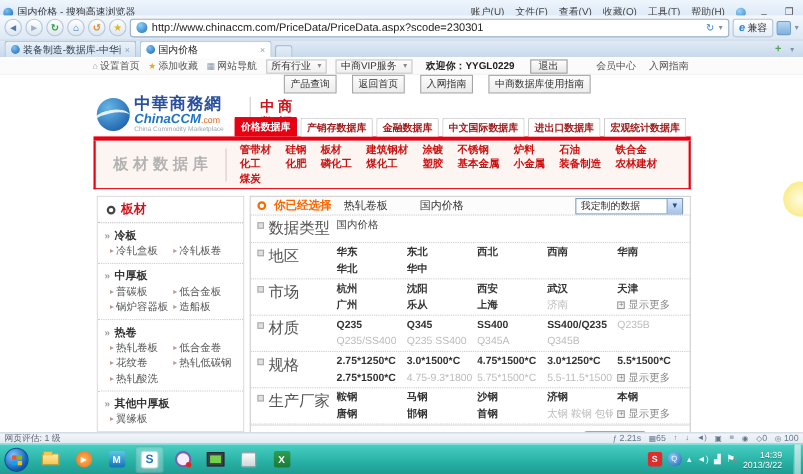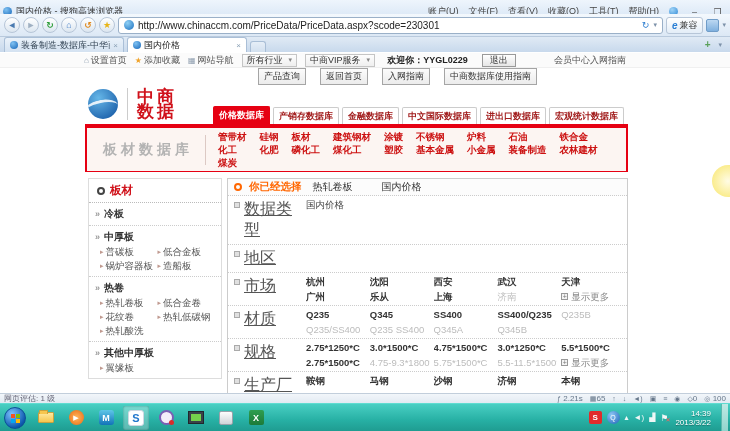--- a/index.html
+++ b/index.html
@@ -66,39 +66,39 @@
     padding-left:84px; gap:8px; background:#fbfbfb; border-bottom:1px solid #f0f0f0; }
   .util-link { display:flex; align-items:center; gap:2px; }
   .ut-ic { color:#8a9aac; font-size:8px; }
   .ut-star { color:#f0a32a; font-size:8px; }
   .util-dd { border:1px solid #c5c5c5; background:linear-gradient(#fdfdfd,#efefef); height:13px;
     display:flex; align-items:center; gap:6px; padding:0 4px; color:#333; }
   .util-dd .caret { color:#888; font-size:7px; }
   .welcome { font-weight:bold; color:#222; margin-left:4px; }
   .logout-btn { border:1px solid #9a9a9a; background:linear-gradient(#fff,#e6e6e6); height:13px;
     padding:0 7px; display:flex; align-items:center; color:#333; margin-left:6px; }
-  .util-right { margin-left:auto; margin-right:104px; display:flex; color:#555; }
+  .util-right { margin-left:auto; margin-right:104px; display:flex; gap:12px; color:#555; }
 
   .quicknav { height:15px; display:flex; gap:14px; padding-left:258px; align-items:flex-start; }
   .qbtn { border:1px solid #a5a5a5; background:linear-gradient(#fcfcfc,#ececec);
     font-size:9px; color:#333; padding:1px 5px; white-space:nowrap; }
 
   .logobar { height:41px; position:relative; display:flex; align-items:center; padding-left:88px; }
   .logo-globe { width:30px; height:30px; border-radius:50%; position:relative; overflow:hidden; flex:none;
     background:radial-gradient(circle at 35% 30%,#66b7e8,#0d4f9e); }
   .logo-globe::after { content:""; position:absolute; width:36px; height:16px; border-radius:50%;
     border-top:3px solid rgba(255,255,255,.85); top:11px; left:-5px; transform:rotate(-12deg); }
   .logo-text { margin-left:4px; line-height:1; }
   .logo-zh { font-size:15px; font-weight:bold; color:#29519c; letter-spacing:1px; }
   .logo-en-row { display:flex; align-items:baseline; }
   .logo-en { font-size:12px; font-weight:bold; font-style:italic; color:#1f74c4; }
   .logo-en-suffix { font-size:8px; color:#e2691b; }
   .logo-tagline { font-size:7px; color:#9aa6b0; transform:scale(.85); transform-origin:left; white-space:nowrap; }
   .logo-divider { width:1px; height:32px; background:#ccc; margin:0 9px; }
-  .brand { color:#d0121b; font-weight:bold; font-size:17px; line-height:15px; letter-spacing:3px; }
+  .brand { color:#d0121b; font-weight:bold; font-size:13px; line-height:15px; letter-spacing:3px; }
   .site-nav { position:absolute; right:106px; bottom:0; display:flex; align-items:flex-end; }
   .snav { height:17px; display:flex; align-items:center; padding:0 5px; font-size:9px; font-weight:bold;
     color:#a21d1d; background:#fff; border:1px solid #ccc; border-bottom:none;
     margin-left:3px; border-radius:2px 2px 0 0; white-space:nowrap; }
   .snav.active { background:#e60012; color:#fff; border-color:#e60012; height:18px; }
 
   .redbar { margin-left:85px; width:543px; height:4px; background:#e60012; }
   .banner { margin-left:85px; width:543px; height:44px; background:#fcf5f2;
     border-left:2px solid #e60012; border-right:2px solid #e60012; border-bottom:1px solid #e60012;
     display:flex; align-items:center; }
@@ -131,21 +131,21 @@
   .mp-selected { font-size:10px; color:#333; margin-left:4px; white-space:nowrap; }
   .mp-selected + .mp-selected { margin-left:22px; }
   .mp-dropdown { margin-left:auto; width:98px; height:15px; border:1px solid #7f9db9;
     display:flex; align-items:center; background:#fff; }
   .mp-dd-label { flex:1; font-size:9px; color:#333; padding-left:4px; white-space:nowrap; }
   .mp-dd-btn { width:14px; height:100%; background:linear-gradient(#dce9fb,#a8c4ea);
     border-left:1px solid #7f9db9; color:#1d4e89; font-size:7px;
     display:flex; align-items:center; justify-content:center; }
 
   .sel-row { display:flex; padding:3px 6px 3px; border-bottom:1px dotted #ccc; }
-  .sel-label { width:72px; flex:none; display:flex; gap:4px; align-items:flex-start; font-size:16px; color:#555;text-decoration:underline; }
+  .sel-label { width:72px; flex:none; display:flex; gap:4px; align-items:flex-start; font-size:14px; color:#555; }
   .sq-icon { width:6px; height:6px; background:#e0e0e0; border:1px solid #aaa; margin-top:3px; flex:none; }
   .sel-cells { flex:1; display:grid; grid-template-columns:repeat(5,1fr); row-gap:4px; column-gap:4px; }
   .cell { font-size:9.5px; line-height:11px; white-space:nowrap; overflow:hidden; }
   .cell.s-b { color:#333; font-weight:bold; }
   .cell.s-n { color:#444; }
   .cell.s-g { color:#bcbcbc; }
   .cell.s-m { color:#888; display:flex; align-items:center; gap:3px; }
   .more-icon { width:7px; height:7px; border:1px solid #999; color:#777; font-size:7px;
     line-height:5px; text-align:center; background:#f4f4f4; flex:none; }
 
@@ -315,20 +315,28 @@
 
     <div class="quicknav" id="quicknav">
         <span class="qbtn">产品查询</span>
         <span class="qbtn">返回首页</span>
         <span class="qbtn">入网指南</span>
         <span class="qbtn">中商数据库使用指南</span>
       </div>
 
     <div class="logobar">
       <span class="logo-globe"></span>
+      <span class="logo-text">
+        <div class="logo-zh">中華商務網</div>
+        <div class="logo-en-row">
+          <span class="logo-en">ChinaCCM</span>
+          <span class="logo-en-suffix">.com</span>
+        </div>
+        <div class="logo-tagline">China Commodity Marketplace</div>
+      </span>
       <span class="logo-divider"></span>
       <span class="brand">
         <div>中商</div>
         <div>数据</div>
       </span>
       <div class="site-nav" id="site-nav">
           <span class="snav active">价格数据库</span>
           <span class="snav">产销存数据库</span>
           <span class="snav">金融数据库</span>
           <span class="snav">中文国际数据库</span>
@@ -389,20 +397,30 @@
         <div class="sb-header">
           <span class="sb-circle"></span>
           <span class="sb-title">板材</span>
         </div>
         <div id="sidebar-groups">
             <div class="sb-group">
               <div class="sb-gtitle">
                 <span class="sb-chev">»</span>
                 <span>冷板</span>
               </div>
+              <div class="sb-items">
+                <span class="sb-item">
+                  <span class="sb-arrow">▸</span>
+                  <span>冷轧盒板</span>
+                </span>
+                <span class="sb-item">
+                  <span class="sb-arrow">▸</span>
+                  <span>冷轧板卷</span>
+                </span>
+              </div>
             </div>
             <div class="sb-group">
               <div class="sb-gtitle">
                 <span class="sb-chev">»</span>
                 <span>中厚板</span>
               </div>
               <div class="sb-items">
                 <span class="sb-item">
                   <span class="sb-arrow">▸</span>
                   <span>普碳板</span>
@@ -463,35 +481,48 @@
             </div>
           </div>
       </div>
 
       <div class="mainpanel">
         <div class="mp-header">
           <span class="mp-circle"></span>
           <span class="mp-title">你已经选择</span>
           <span class="mp-selected">热轧卷板</span>
           <span class="mp-selected">国内价格</span>
+          <span class="mp-dropdown">
+            <span class="mp-dd-label">我定制的数据</span>
+            <span class="mp-dd-btn">▼</span>
+          </span>
         </div>
         <div id="selection-rows">
             <div class="sel-row">
               <div class="sel-label">
                 <span class="sq-icon"></span>
                 <span>数据类型</span>
               </div>
               <div class="sel-cells">
                 <span class="cell s-n">国内价格</span>
               </div>
             </div>
             <div class="sel-row">
               <div class="sel-label">
                 <span class="sq-icon"></span>
                 <span>地区</span>
+              </div>
+              <div class="sel-cells">
+                <span class="cell s-b">华东</span>
+                <span class="cell s-b">东北</span>
+                <span class="cell s-b">西北</span>
+                <span class="cell s-b">西南</span>
+                <span class="cell s-b">华南</span>
+                <span class="cell s-b">华北</span>
+                <span class="cell s-b">华中</span>
               </div>
             </div>
             <div class="sel-row">
               <div class="sel-label">
                 <span class="sq-icon"></span>
                 <span>市场</span>
               </div>
               <div class="sel-cells">
                 <span class="cell s-b">杭州</span>
                 <span class="cell s-b">沈阳</span>

